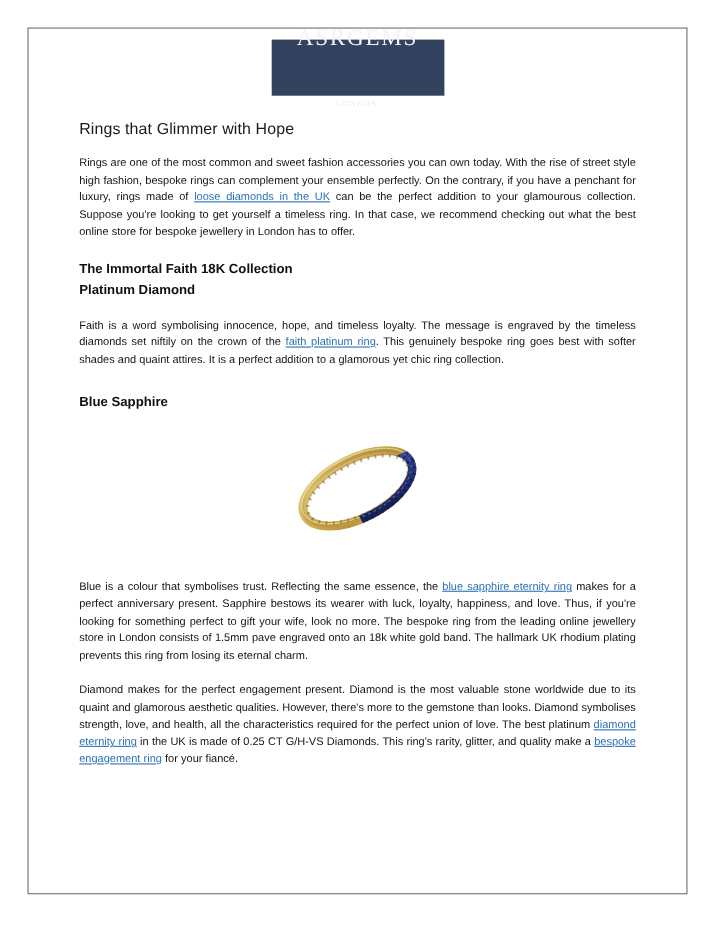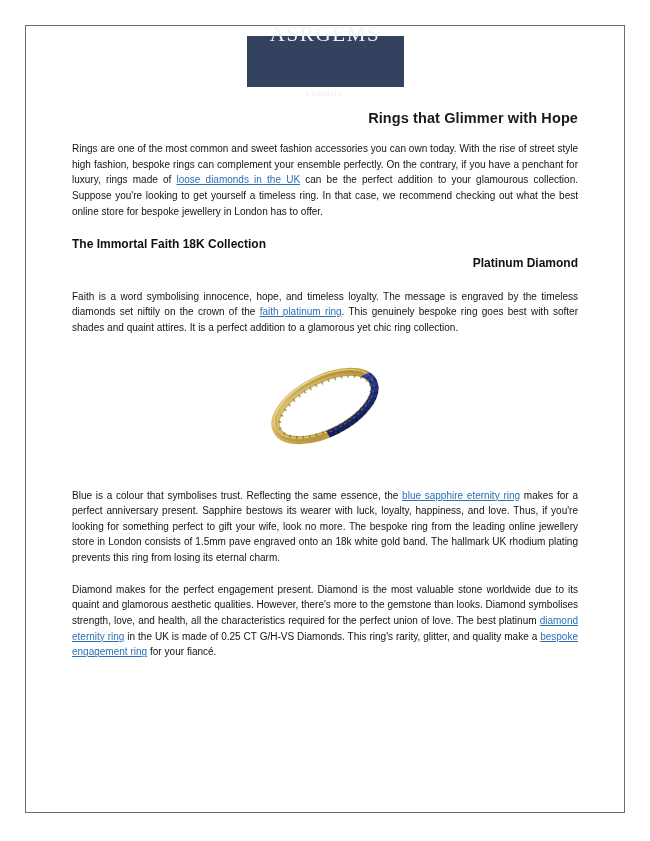--- a/index.html
+++ b/index.html
@@ -86,23 +86,23 @@
     font-family: "Liberation Serif", serif;
     color: #e7eaf0;
     font-size: 7px;
     letter-spacing: 1.5px;
     line-height: 1;
     white-space: nowrap;
   }
 
   
   h1.doc-title {
-    text-align: right;
+    text-align: left;
     font-size: 14.5px;
-    font-weight: bold;
+    font-weight: normal;
     color: #1a1a1a;
     margin: 23px 0 0 0;
     letter-spacing: 0.1px;
   }
 
   p.body-par {
     font-size: 10px;
     line-height: 1.565;
     color: #131313;
     text-align: justify;
@@ -115,21 +115,20 @@
 
   h2.sec-head {
     font-size: 12px;
     font-weight: bold;
     color: #101010;
     margin: 16px 0 0 0;
     line-height: 1.56;
   }
   h2.sec-head.sub {
     margin-top: 0;
-    text-align: right;
   }
   h2.sec-head.spaced {
     margin-top: 20px;
   }
 
   a.doclink {
     color: #2a71b8;
     text-decoration: underline;
     text-underline-offset: 1px;
   }
@@ -171,20 +170,21 @@
     </div>
 
     <h1 class="doc-title">Rings that Glimmer with Hope</h1>
 
     <p class="body-par"><span>Rings are one of the most common and sweet fashion accessories you can own today. With the rise of street style high fashion, bespoke rings can complement your ensemble perfectly. On the contrary, if you have a penchant for luxury, rings made of </span><a class="doclink" href="#">loose diamonds in the UK</a><span> can be the perfect addition to your glamourous collection. Suppose you're looking to get yourself a timeless ring. In that case, we recommend checking out what the best online store for bespoke jewellery in London has to offer.</span></p>
 
     <h2 class="sec-head">The Immortal Faith 18K Collection</h2>
     <h2 class="sec-head sub">Platinum Diamond</h2>
     <p class="body-par tight"><span>Faith is a word symbolising innocence, hope, and timeless loyalty. The message is engraved by the timeless diamonds set niftily on the crown of the </span><a class="doclink" href="#">faith platinum ring</a><span>. This genuinely bespoke ring goes best with softer shades and quaint attires. It is a perfect addition to a glamorous yet chic ring collection.</span></p>
 
+    <h2 class="sec-head spaced">Blue Sapphire</h2>
 
     <div class="ring-figure">
       <div class="ring-stage">
         <svg width="130" height="100" viewBox="0 0 130 100">
           <defs>
             <linearGradient id="goldGrad" x1="0" y1="0" x2="1" y2="1">
               <stop offset="0%" stop-color="#e6d08a"></stop>
               <stop offset="35%" stop-color="#cfae55"></stop>
               <stop offset="65%" stop-color="#b9933c"></stop>
               <stop offset="100%" stop-color="#e3cc87"></stop>

